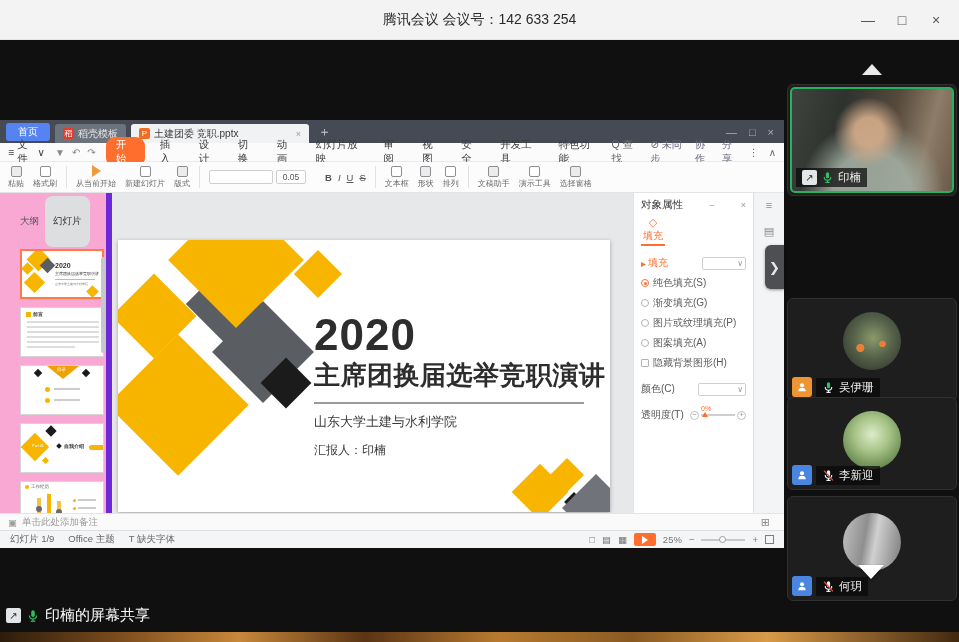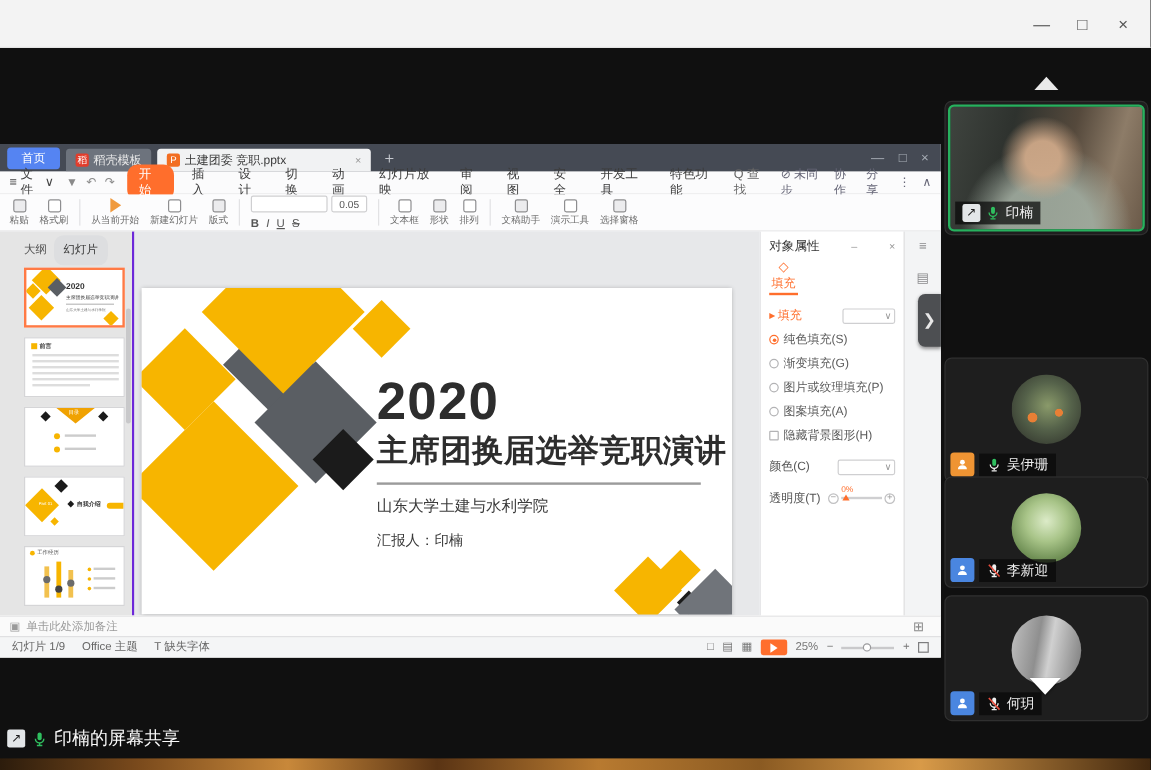--- a/index.html
+++ b/index.html
@@ -42,23 +42,23 @@
   .ic.fill{background:#ececee}
   .playic{width:0;height:0;border-left:9px solid #f09a3e;border-top:6px solid transparent;border-bottom:6px solid transparent}
   .vsep{width:1px;height:22px;background:#e2e2e4}
   .fontbox{width:64px;height:14px;border:1px solid #cfcfd1;background:#fff;border-radius:2px}
   .sizebox{width:30px;height:14px;border:1px solid #cfcfd1;background:#fff;border-radius:2px;
            font-size:8.5px;color:#555;display:flex;align-items:center;justify-content:center}
   .fmt{display:flex;gap:6px;font-size:9.5px;color:#555;align-items:center}
   .fmt .b{font-weight:bold}.fmt .i{font-style:italic}.fmt .u{text-decoration:underline}.fmt .s{text-decoration:line-through}
   .content{flex:1;display:flex;min-height:0}
   
-  .thumbs{width:112px;background:#e5e5e5;border-right:2px solid #6d28d9;position:relative;overflow:hidden;flex:none}
+  .thumbs{width:112px;background:#f9a8d4;border-right:6px solid #6d28d9;position:relative;overflow:hidden;flex:none}
   .ttabs{display:flex;gap:6px;font-size:9.5px;color:#555;padding:3px 0 2px 20px;align-items:center}
-  .ttabs .pill{background:#dddee0;border-radius:8px;padding:6px 8px;color:#333}
+  .ttabs .pill{background:#dddee0;border-radius:8px;padding:19px 8px;color:#333}
   .thumb{position:relative;width:84px;height:50px;background:#fff;border:1px solid #d5d5d7;margin:0 0 8px 20px;overflow:hidden}
   .thumb.sel{border:2px solid #ff7a45}
   .tscroll{position:absolute;right:1px;top:64px;width:4px;height:96px;background:#c8c8ca;border-radius:2px}
   .dia{position:absolute;transform:rotate(45deg)}
   .y{background:#f7b500}.g{background:#5a5e63}.k{background:#1b1b1b}.g2{background:#70747a}
   
   .canvas{flex:1;background:#e7e8ea;position:relative;min-width:0}
   .slide{position:absolute;left:6px;top:47px;width:492px;height:272px;background:#fff;
          box-shadow:0 1px 4px rgba(0,0,0,.3);overflow:hidden}
   .stext{position:absolute;left:196px;top:72px;width:292px;color:#2d2d2d}
@@ -147,20 +147,21 @@
           background:linear-gradient(90deg,#2c1c0c 0%,#7a4a1c 12%,#c8883a 25%,#5a3414 38%,#b87a30 52%,#8a5a22 66%,#d89a48 80%,#42280f 100%);
           filter:blur(.5px)}
   svg{display:block}
 </style>
 </head>
 <body>
 
 <div class="app">
 
   <div class="titlebar">
+    <span class="ttl">腾讯会议 会议号：142 633 254</span>
     <div class="winctl">
       <span>—</span>
       <span>□</span>
       <span>×</span>
     </div>
   </div>
 
   <div class="stage">
 
     <div class="wps">
@@ -235,21 +236,21 @@
           </div>
         <div class="tbtn">
             <span class="ic"></span>
             <span>新建幻灯片</span>
           </div>
         <div class="tbtn">
             <span class="ic fill"></span>
             <span>版式</span>
           </div>
         <span class="vsep"></span>
-        <div style="display:flex;flex-direction:column;gap:4px">
+        <div style="display:flex;flex-direction:row;gap:19px">
           <div style="display:flex;gap:3px">
             <span class="fontbox"></span>
             <span class="sizebox">0.05</span>
           </div>
           <div class="fmt">
             <span class="b">B</span>
             <span class="i">I</span>
             <span class="u">U</span>
             <span class="s">S</span>
           </div>

